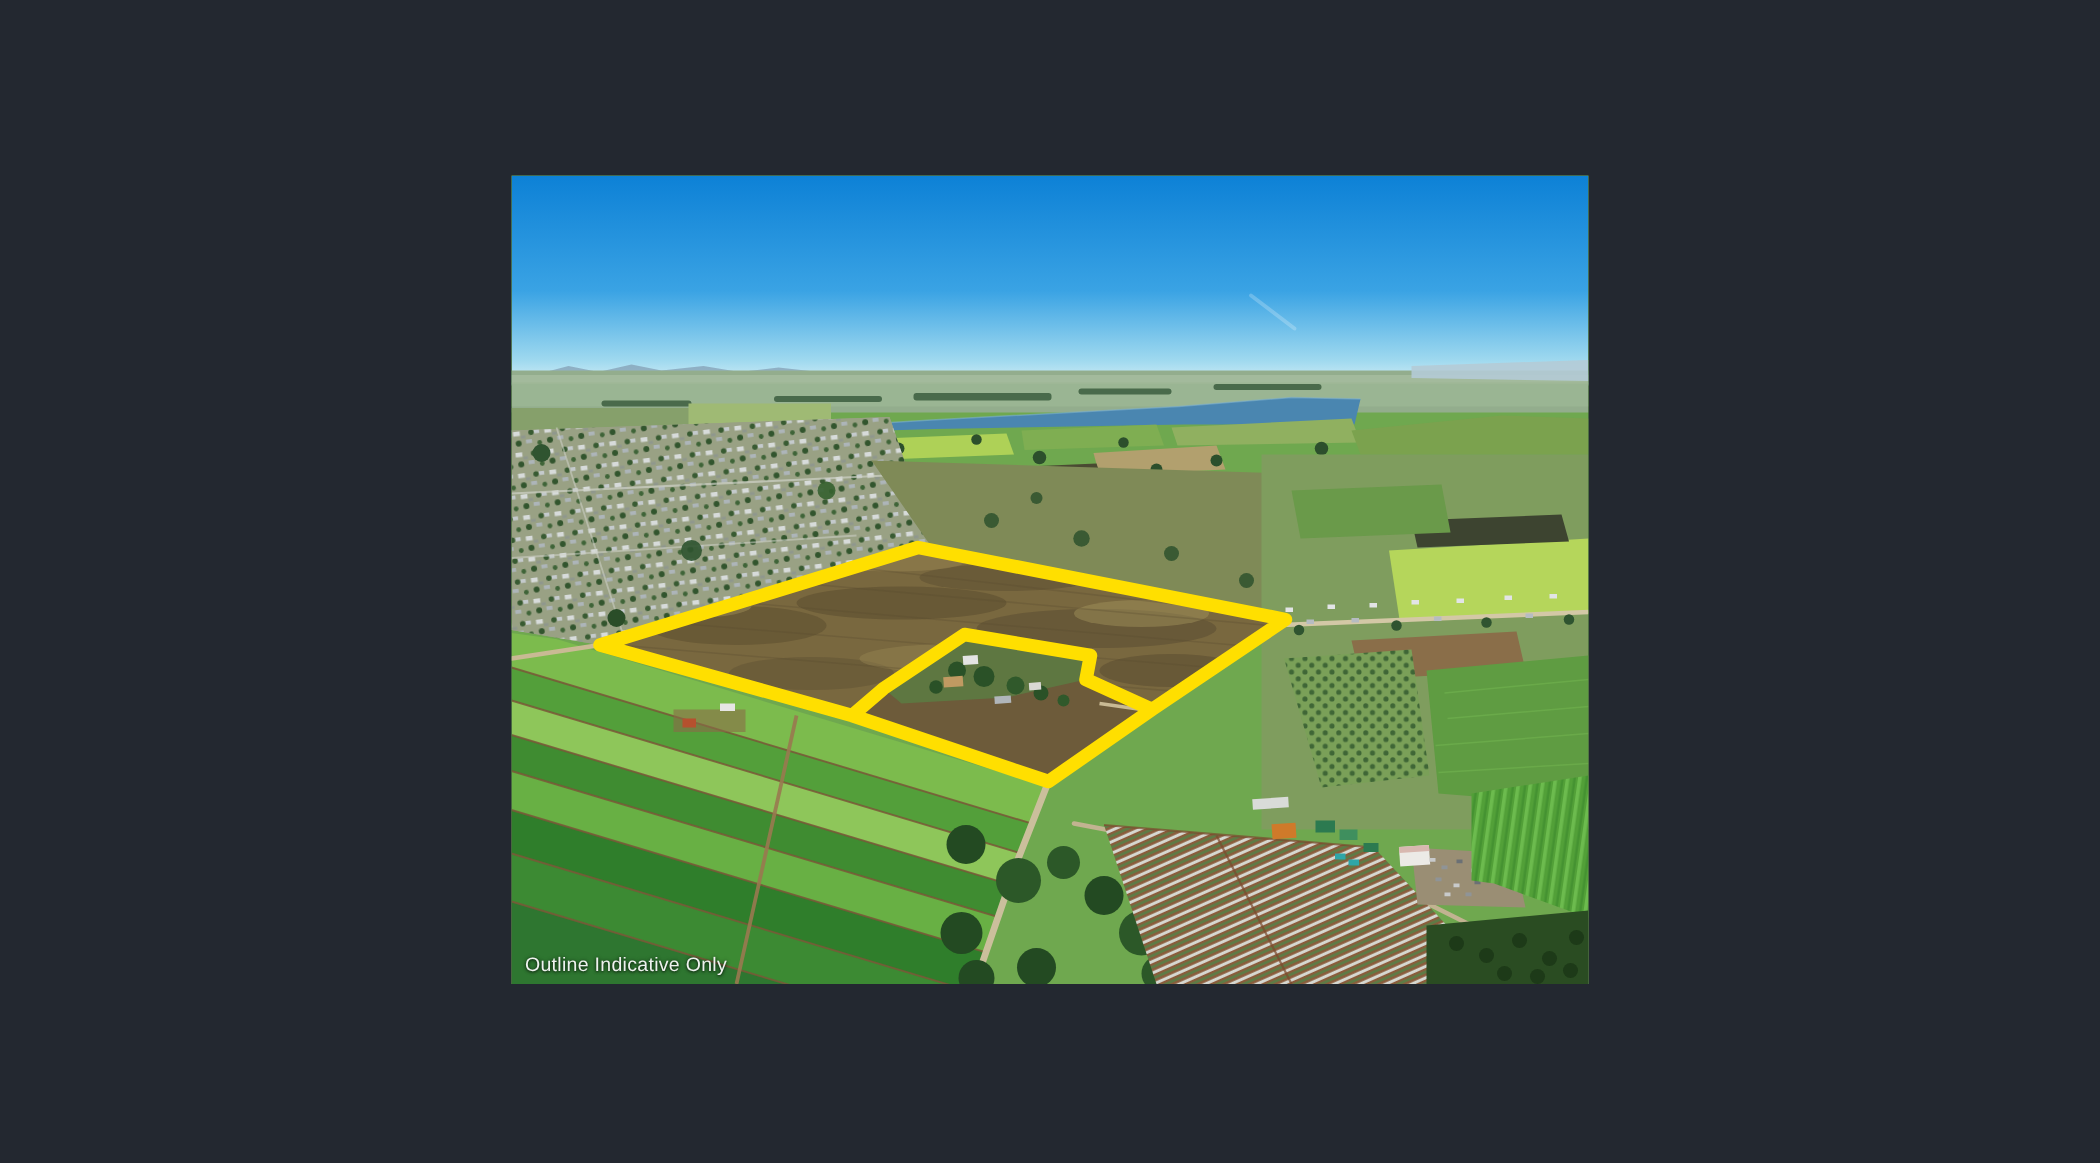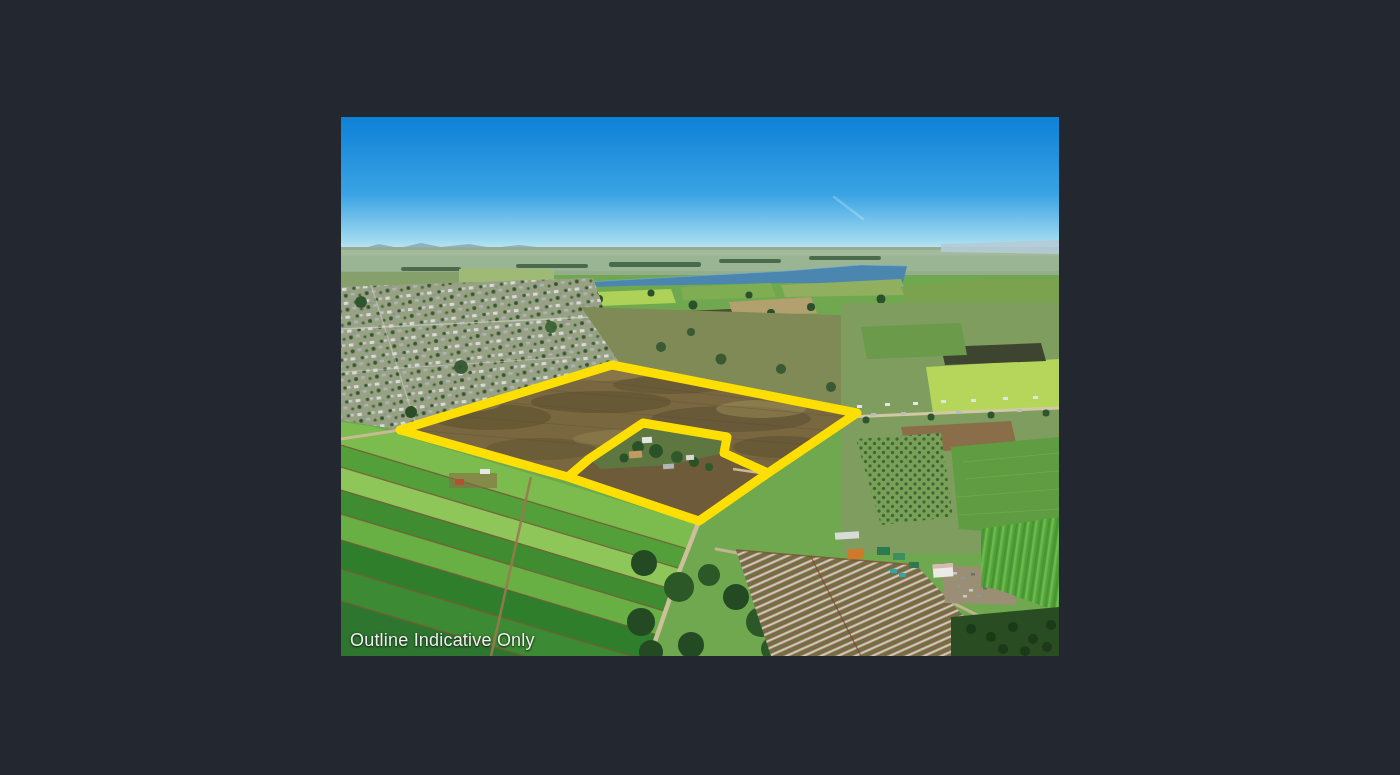--- a/index.html
+++ b/index.html
@@ -8,21 +8,21 @@
     background:#232830;overflow:hidden;
     font-family:"Liberation Sans", sans-serif;
   }
   .photo{
     position:absolute;left:341px;top:117px;width:718px;height:539px;
     overflow:hidden;background:#6fa84f;
   }
   .photo svg{display:block;width:718px;height:539px;}
   .watermark{
     position:absolute;left:9px;bottom:7px;
-    font-size:18px;line-height:1;color:#eef2ee;
+    font-size:13px;line-height:1;color:#eef2ee;
     text-shadow:0 1px 2px rgba(0,0,0,.75), 0 0 3px rgba(0,0,0,.4);
     letter-spacing:.2px;
   }
 </style>
 </head>
 <body>
 
 <div class="stage" style="background: rgb(35, 40, 48);">
   <div class="photo">
     <svg viewBox="0 0 718 539" aria-hidden="true">

